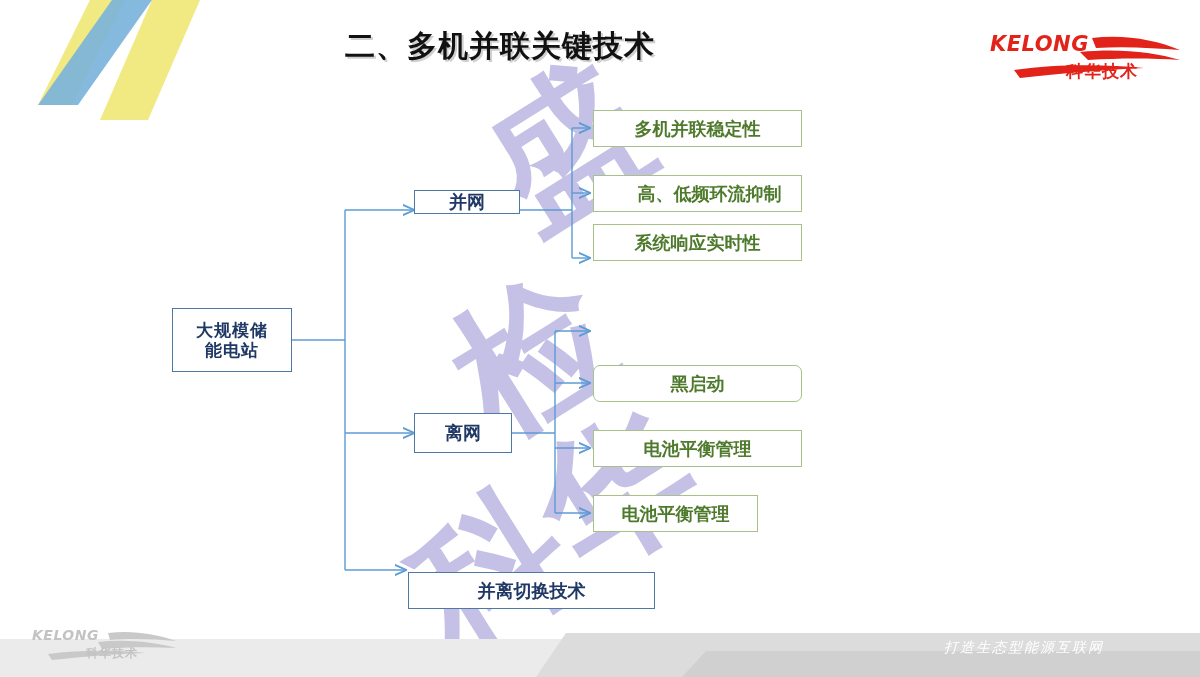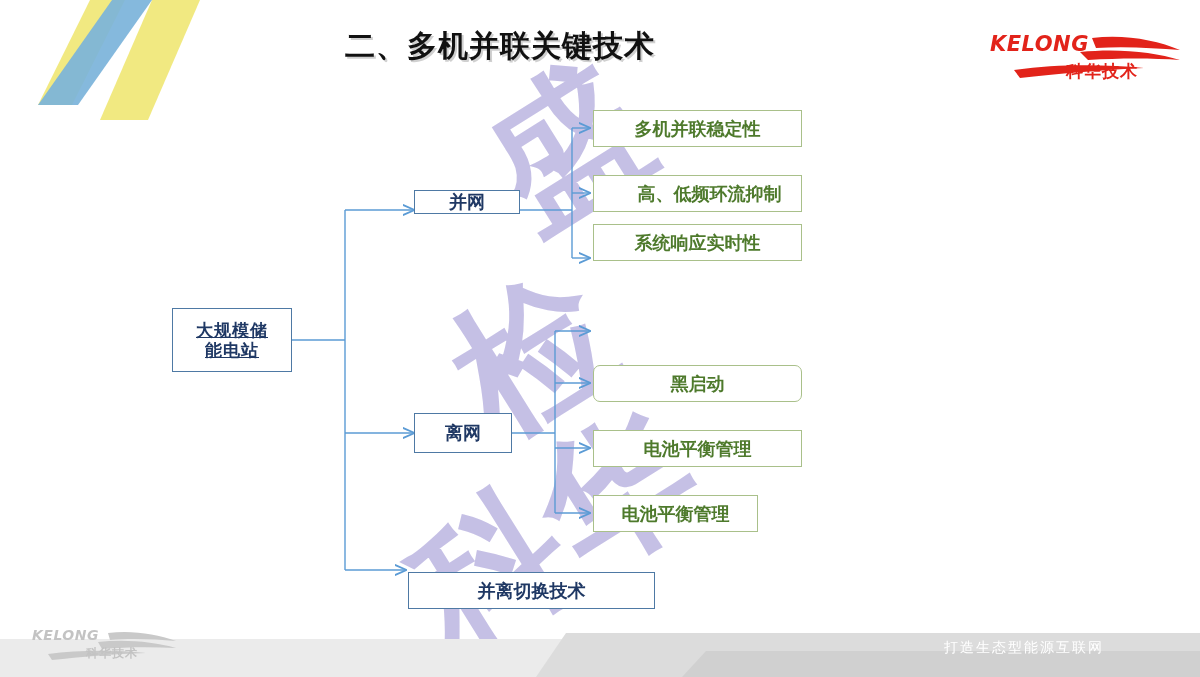--- a/index.html
+++ b/index.html
@@ -122,21 +122,20 @@
   }
   .node-blue {
     border: 1px solid #4E79A4;
     color: #1F3864;
     font-weight: bold;
     font-size: 18px;
   }
   .node-root {
     font-size: 17px;
     letter-spacing: 1px;
-    text-decoration: underline;
   }
   .node-green {
     border: 1px solid #A9C08A;
     color: #4E7A2C;
     font-weight: bold;
     font-size: 18px;
   }
 
   
   .footer-svg {
@@ -172,20 +171,21 @@
     color: #c3c3c3;
     letter-spacing: 1px;
   }
   .footer-tagline {
     position: absolute;
     right: 96px;
     bottom: 20px;
     font-size: 14px;
     color: #ffffff;
     letter-spacing: 2px;
+    font-style: italic;
   }
 </style>
 </head>
 <body>
 
 <div id="slide">
 
   <svg class="deco-svg" viewBox="0 0 220 130">
     <polygon points="100,120 152,0 200,0 148,120" fill="#F0E87A" opacity="0.95"></polygon>
     <polygon points="38,105 90,0 125,0 72,105" fill="#F0E87A" opacity="0.95"></polygon>

